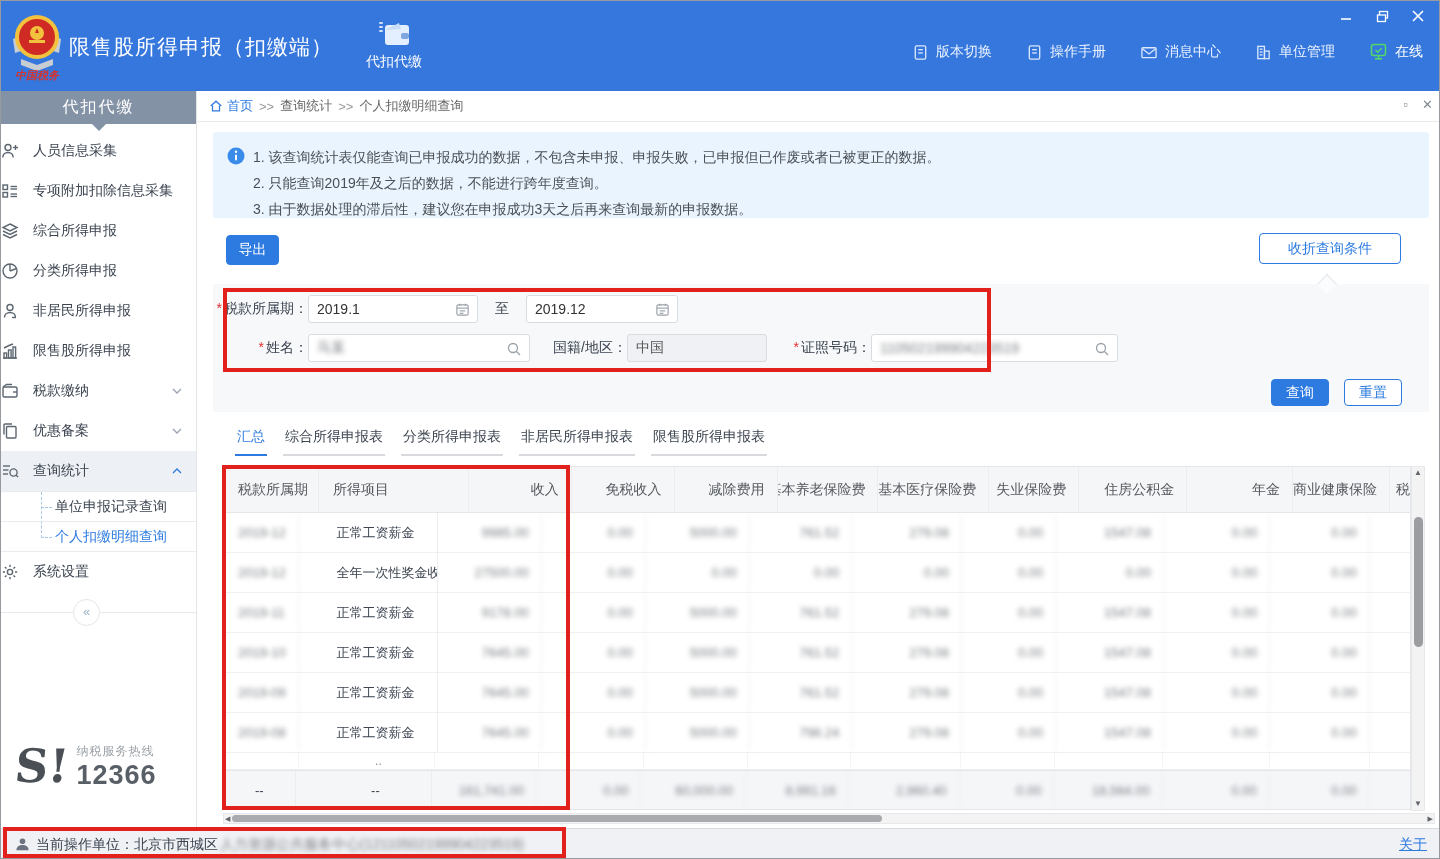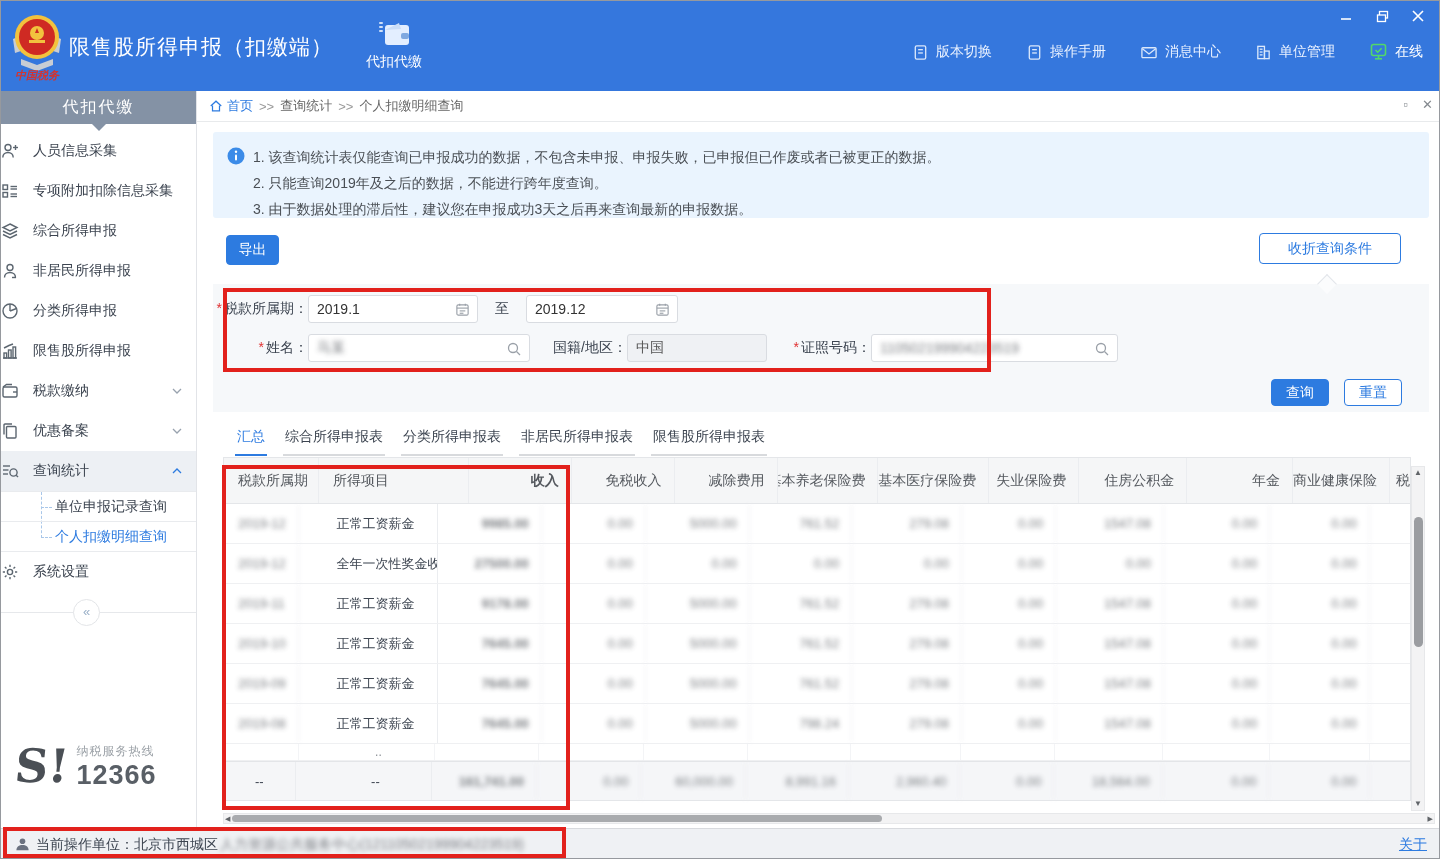--- a/index.html
+++ b/index.html
@@ -81,28 +81,28 @@
   .finput.disabled{background:#eff1f4;color:#555;cursor:default;}
   .fbtns{position:absolute;right:27px;top:95px;display:flex;gap:15px;}
   .fbtns .btn{width:58px;height:27px;}
 
   
   .tabs{position:absolute;left:38px;top:337px;display:flex;gap:16px;font-size:14px;}
   .tab{padding:0 2px 8px 2px;border-bottom:2px solid #d8dadd;color:#3c4450;cursor:pointer;}
   .tab.active{color:#2d7be0;border-bottom-color:#2d7be0;}
 
   
-  .table{position:absolute;left:26px;top:366px;width:1188px;border:1px solid #e4e6e9;border-bottom:none;background:#fff;}
+  .table{position:absolute;left:26px;top:375px;width:1188px;border:1px solid #e4e6e9;border-bottom:none;background:#fff;}
   .thead{display:flex;height:46px;background:#f5f6f7;border-bottom:1px solid #e4e6e9;}
   .th{display:flex;align-items:center;font-size:14px;color:#54585e;}
   .td{display:flex;align-items:center;font-size:13px;color:#3c4450;}
   .th,.td{border-right:1px solid #ebedf0;overflow:hidden;white-space:nowrap;}
   .c0{width:95px;padding-left:14px;}
   .c1{width:150px;padding-left:14px;}
-  .c2{width:103px;font-weight:bold;}.c3{width:103px;}.c4{width:103px;}.c5{width:101px;}.c6{width:111px;}
+  .c2{width:103px;}.c3{width:103px;}.c4{width:103px;}.c5{width:101px;}.c6{width:111px;}
   .c7{width:90px;}.c8{width:108px;}.c9{width:106px;}.c10{width:97px;}
   .c11{width:20px;border-right:none;padding:0 0 0 6px;}
   .th.c2,.th.c3,.th.c4,.th.c5,.th.c6,.th.c7,.th.c8,.th.c9,.th.c10,
   .td.c2,.td.c3,.td.c4,.td.c5,.td.c6,.td.c7,.td.c8,.td.c9,.td.c10{justify-content:flex-end;padding-right:12px;}
   .tr{display:flex;height:40px;background:#fff;border-bottom:1px solid #eff0f2;gap:24px;}
   .tr.ellipsis{height:17px;}
   .tr.ellipsis .td{font-size:12px;color:#8a8f95;border-right-color:#f3f4f6;}
   .tr.ellipsis .td.c1{justify-content:center;padding-left:0;}
   .tr.sum{background:#f5f6f8;height:40px;border-top:1px solid #e3e5e8;border-bottom:1px solid #e4e6e9;}
   .tr.sum .c0,.tr.sum .c1{justify-content:center;padding-left:0;}
@@ -254,33 +254,33 @@
       <div class="mi">
         <svg class="mi-ic" width="18" height="18" viewBox="0 0 18 18" fill="none" stroke="#5c6670" stroke-width="1.4">
             <polygon points="9,2 16,5.5 9,9 2,5.5"></polygon>
             <polyline points="2,9 9,12.5 16,9"></polyline>
             <polyline points="2,12.5 9,16 16,12.5"></polyline>
           </svg>
         <span>综合所得申报</span>
       </div>
       <div class="mi">
         <svg class="mi-ic" width="18" height="18" viewBox="0 0 18 18" fill="none" stroke="#5c6670" stroke-width="1.4">
+            <circle cx="9" cy="9" r="7"></circle>
+            <line x1="9" y1="9" x2="9" y2="2"></line>
+            <line x1="9" y1="9" x2="15.5" y2="6.5"></line>
+          </svg>
+        <span>分类所得申报</span>
+      </div>
+      <div class="mi">
+        <svg class="mi-ic" width="18" height="18" viewBox="0 0 18 18" fill="none" stroke="#5c6670" stroke-width="1.4">
             <circle cx="9" cy="5.5" r="3"></circle>
             <path d="M3.5 15.5c0-3.1 2.5-5 5.5-5s5.5 1.9 5.5 5"></path>
             <line x1="11" y1="15.5" x2="15" y2="15.5"></line>
           </svg>
         <span>非居民所得申报</span>
-      </div>
-      <div class="mi">
-        <svg class="mi-ic" width="18" height="18" viewBox="0 0 18 18" fill="none" stroke="#5c6670" stroke-width="1.4">
-            <circle cx="9" cy="9" r="7"></circle>
-            <line x1="9" y1="9" x2="9" y2="2"></line>
-            <line x1="9" y1="9" x2="15.5" y2="6.5"></line>
-          </svg>
-        <span>分类所得申报</span>
       </div>
       <div class="mi">
         <svg class="mi-ic" width="18" height="18" viewBox="0 0 18 18" fill="none" stroke="#5c6670" stroke-width="1.4">
             <line x1="2" y1="16" x2="16" y2="16"></line>
             <rect x="3" y="11" width="2.6" height="5"></rect>
             <rect x="7.5" y="8" width="2.6" height="8"></rect>
             <rect x="12" y="5" width="2.6" height="11"></rect>
             <polyline points="3,6 8,3.5 12,2"></polyline>
           </svg>
         <span>限售股所得申报</span>

